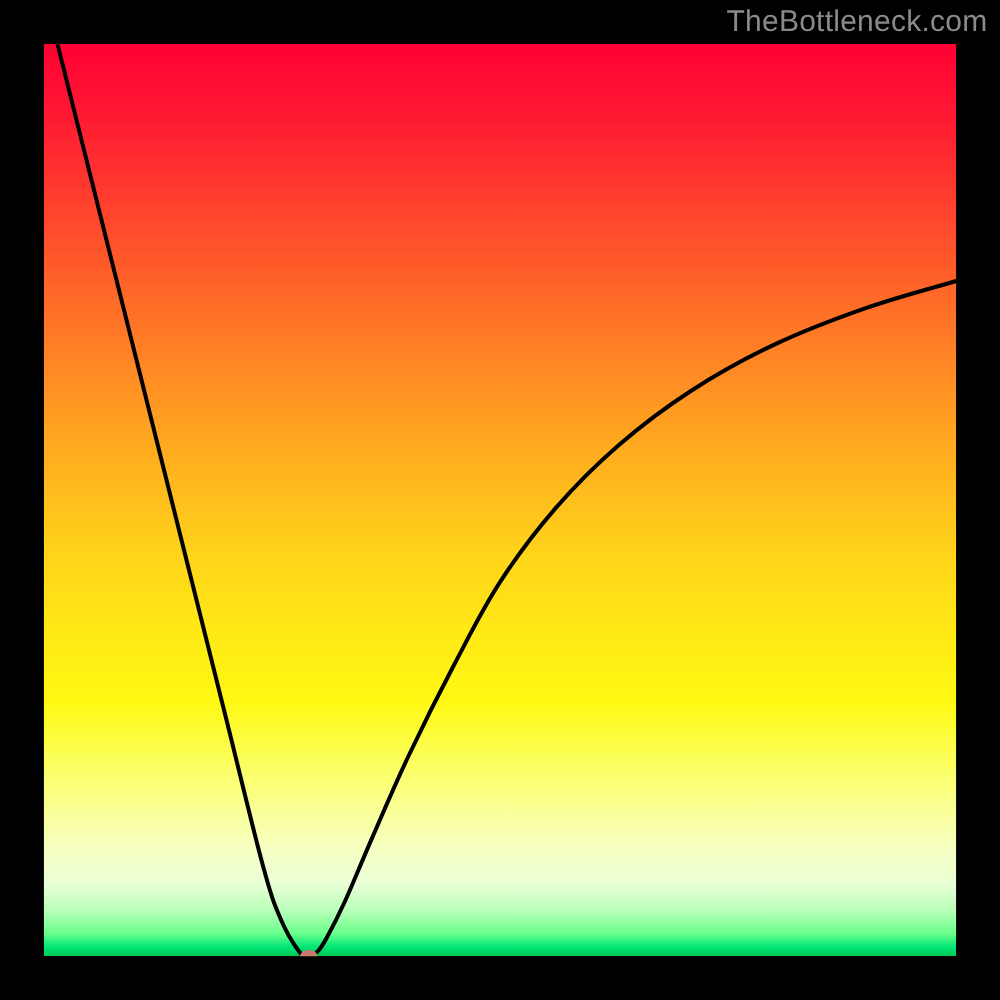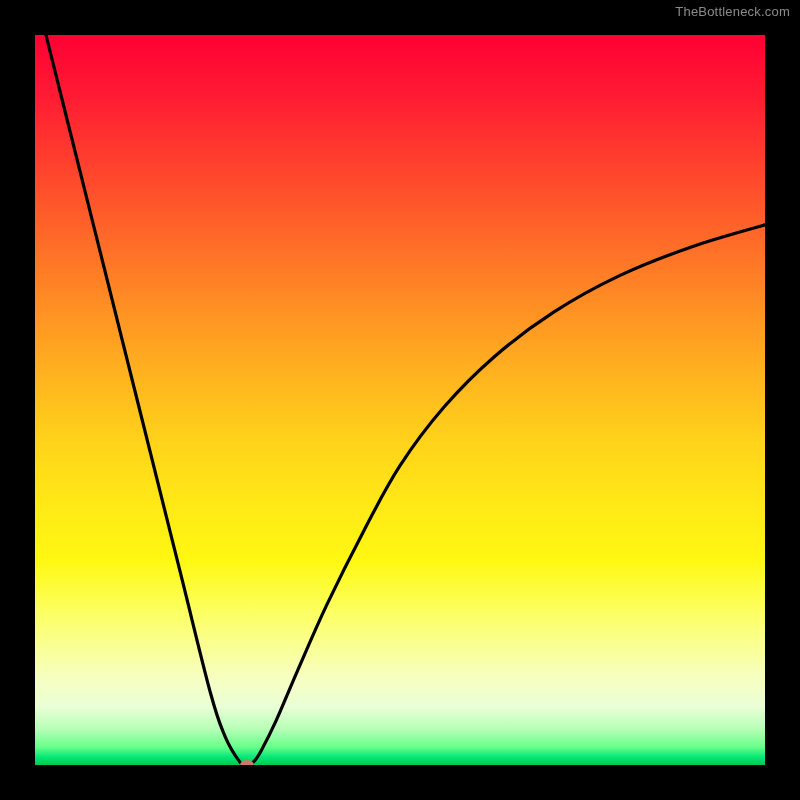--- a/index.html
+++ b/index.html
@@ -61,21 +61,21 @@
     height: 10px;
     background: #c97a6b;
     border-radius: 50% / 50%;
     transform: translate(-50%, -50%);
   }
   .watermark {
     position: absolute;
     top: 4px;
     right: 10px;
     color: #8a8a8a;
-    font-size: 13px;
+    font-size: 24px;
     font-weight: 500;
     letter-spacing: 0.2px;
     user-select: none;
   }
 </style>
 </head>
 <body>
 
 <div class="frame">
 

